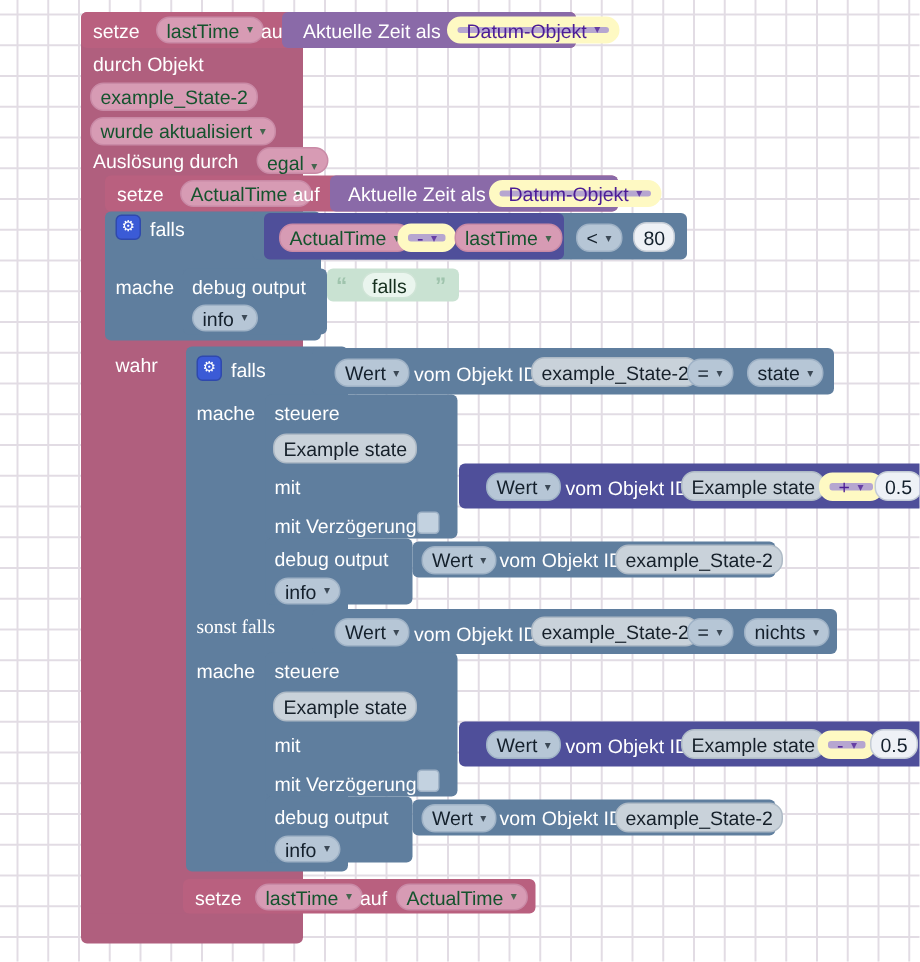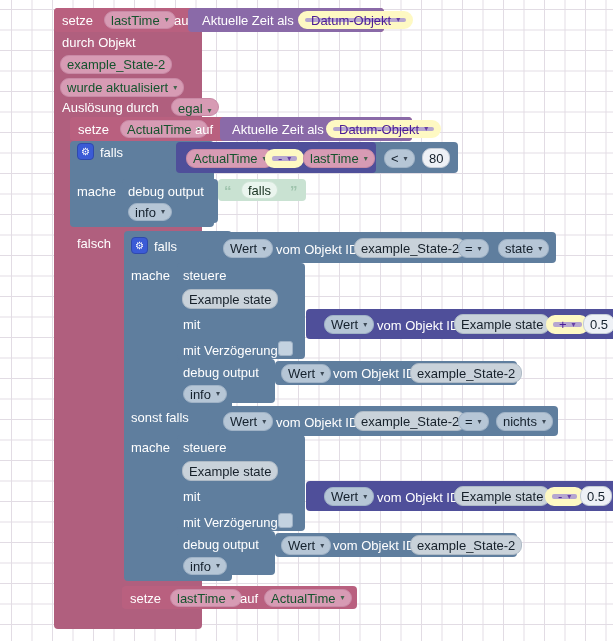--- a/index.html
+++ b/index.html
@@ -151,21 +151,21 @@
     <span>info</span>
   </div>
   <div class="blk c-text" style="left:178px;top:179px;width:88px;height:22px;border-radius:4px;">
     <span class="quote" style="left:6px;top:4px;">“</span>
     <div class="fld fld-mint" style="left:23px;top:2px;height:18px;">
       <span>falls</span>
     </div>
     <span class="quote" style="left:72px;top:4px;">”</span>
   </div>
 
-  <span class="lbl" style="left:37px;top:237px;">falsch</span>
+  <span class="lbl" style="left:37px;top:237px;">wahr</span>
 
   <div class="blk c-ctrl" style="left:84px;top:231px;width:108px;height:350px;border-radius:4px;"></div>
   <div class="gear" style="left:91px;top:237px;">
     <span>⚙</span>
   </div>
   <span class="lbl" style="left:114px;top:240px;">falls</span>
   <span class="lbl" style="left:91px;top:269px;">mache</span>
 
   <div class="blk c-logic" style="left:168px;top:232px;width:348px;height:31px;border-radius:4px;"></div>
   <div class="fld fld-blue fld-dd" style="left:183px;top:239px;height:19px;">
@@ -213,21 +213,21 @@
   </div>
   <div class="blk c-logic" style="left:235px;top:361px;width:242px;height:24px;border-radius:4px;"></div>
   <div class="fld fld-blue fld-dd" style="left:241px;top:364px;height:19px;">
     <span>Wert</span>
   </div>
   <span class="lbl" style="left:293px;top:367px;">vom Objekt ID</span>
   <div class="fld fld-gray" style="left:370px;top:363px;height:20px;">
     <span>example_State-2</span>
   </div>
 
-  <span class="lbl" style="left:91px;top:411px;">sonst falls</span>
+  <span class="lbl" style="left:91px;top:411px;font-family:Liberation Serif, serif;">sonst falls</span>
 
   <div class="blk c-logic" style="left:168px;top:406px;width:350px;height:30px;border-radius:4px;"></div>
   <div class="fld fld-blue fld-dd" style="left:183px;top:412px;height:19px;">
     <span>Wert</span>
   </div>
   <span class="lbl" style="left:236px;top:416px;">vom Objekt ID</span>
   <div class="fld fld-gray" style="left:314px;top:411px;height:20px;">
     <span>example_State-2</span>
   </div>
   <div class="fld fld-blue fld-dd" style="left:418px;top:412px;height:19px;">

